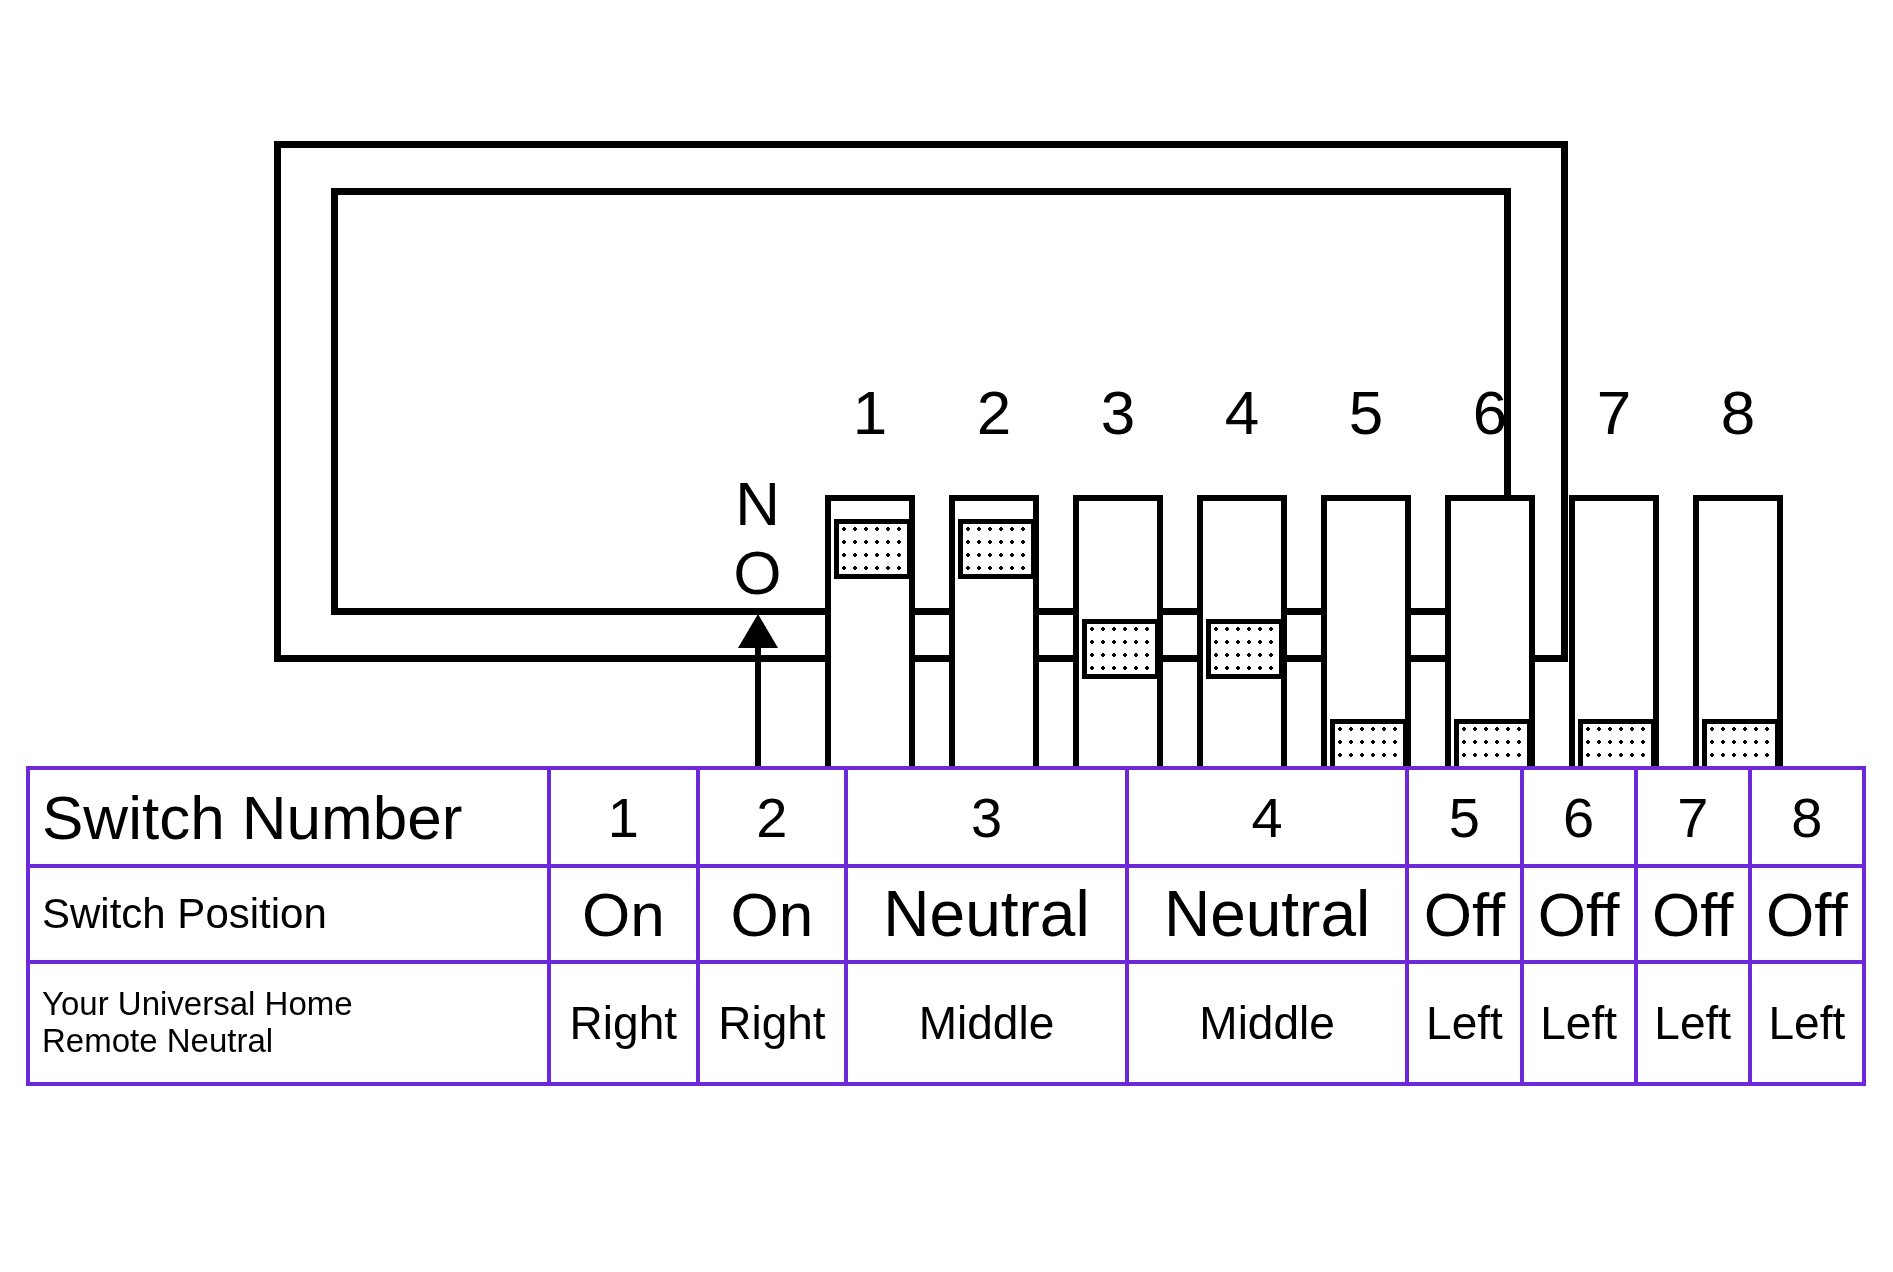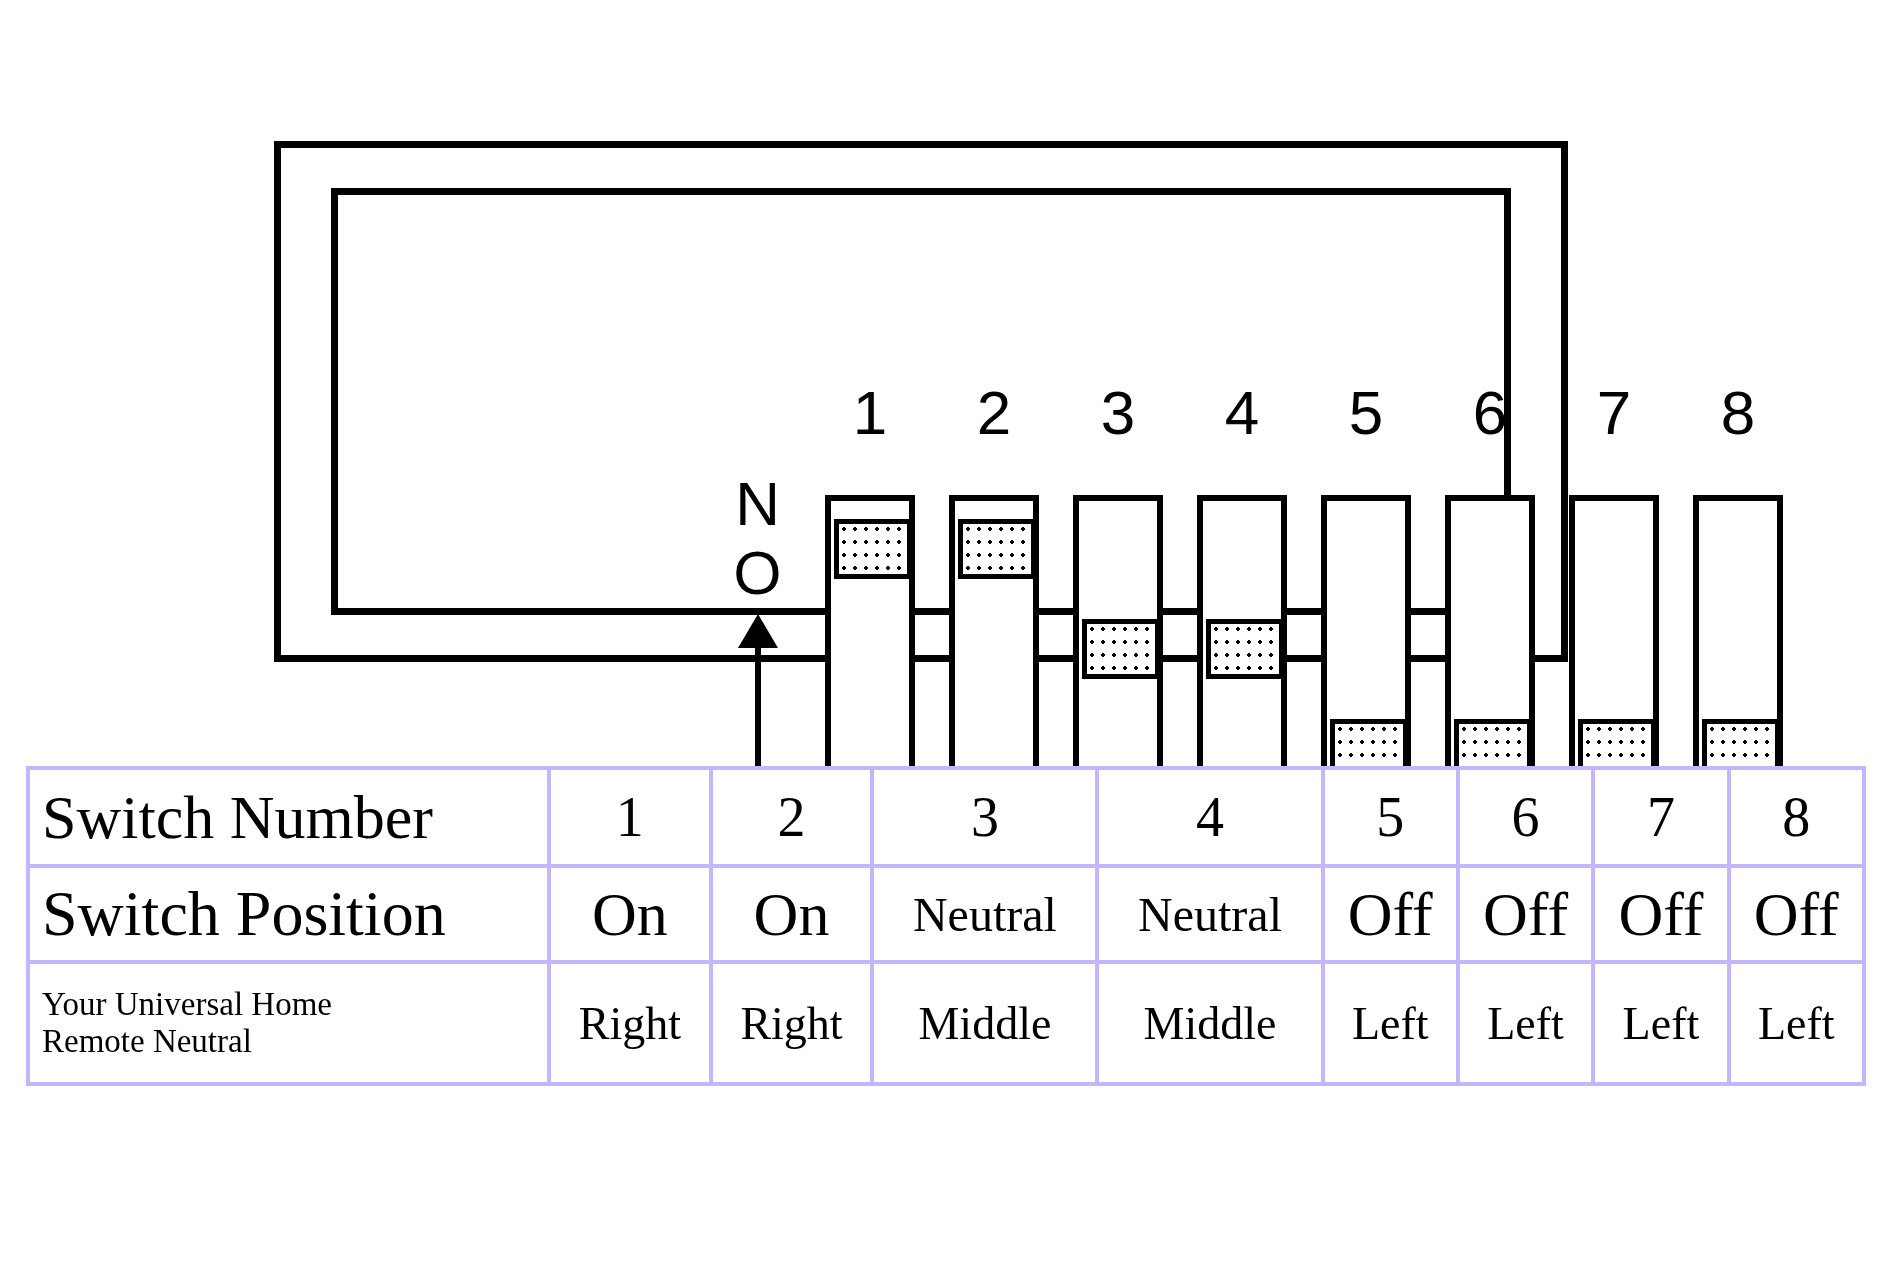--- a/index.html
+++ b/index.html
@@ -112,37 +112,37 @@
 
   
   #switch-table{
     position:absolute;
     left:26px; top:766px;
     width:1840px;
     border-collapse:collapse;
     background:#fff;
   }
   #switch-table td{
-    border:4px solid #c4b5fd;
+    border:4px solid #6d28d9;
     text-align:center;
     vertical-align:middle;
-    font-family:Liberation Serif, serif;
+    font-family:Liberation Sans, sans-serif;
     color:#000;
     padding:0;
   }
   .row-label{
     text-align:left !important;
     padding-left:12px !important;
     width:505px;
   }
   tr.r-number td{ height:94px; font-size:56px; }
   tr.r-number td.row-label{ font-size:62px; }
   tr.r-position td{ height:92px; font-size:62px; }
-  tr.r-position td.row-label{ font-size:64px; }
-  tr.r-position td.narrow-text{ font-size:48px; }
+  tr.r-position td.row-label{ font-size:42px; }
+  tr.r-position td.narrow-text{ font-size:64px; }
   tr.r-button td{ height:110px; font-size:46px; }
   tr.r-button td.row-label{
     font-size:33px;
     line-height:1.12;
     padding-top:4px !important;
     padding-bottom:4px !important;
   }
   .label-line{ display:block; }
 </style>
 </head>

